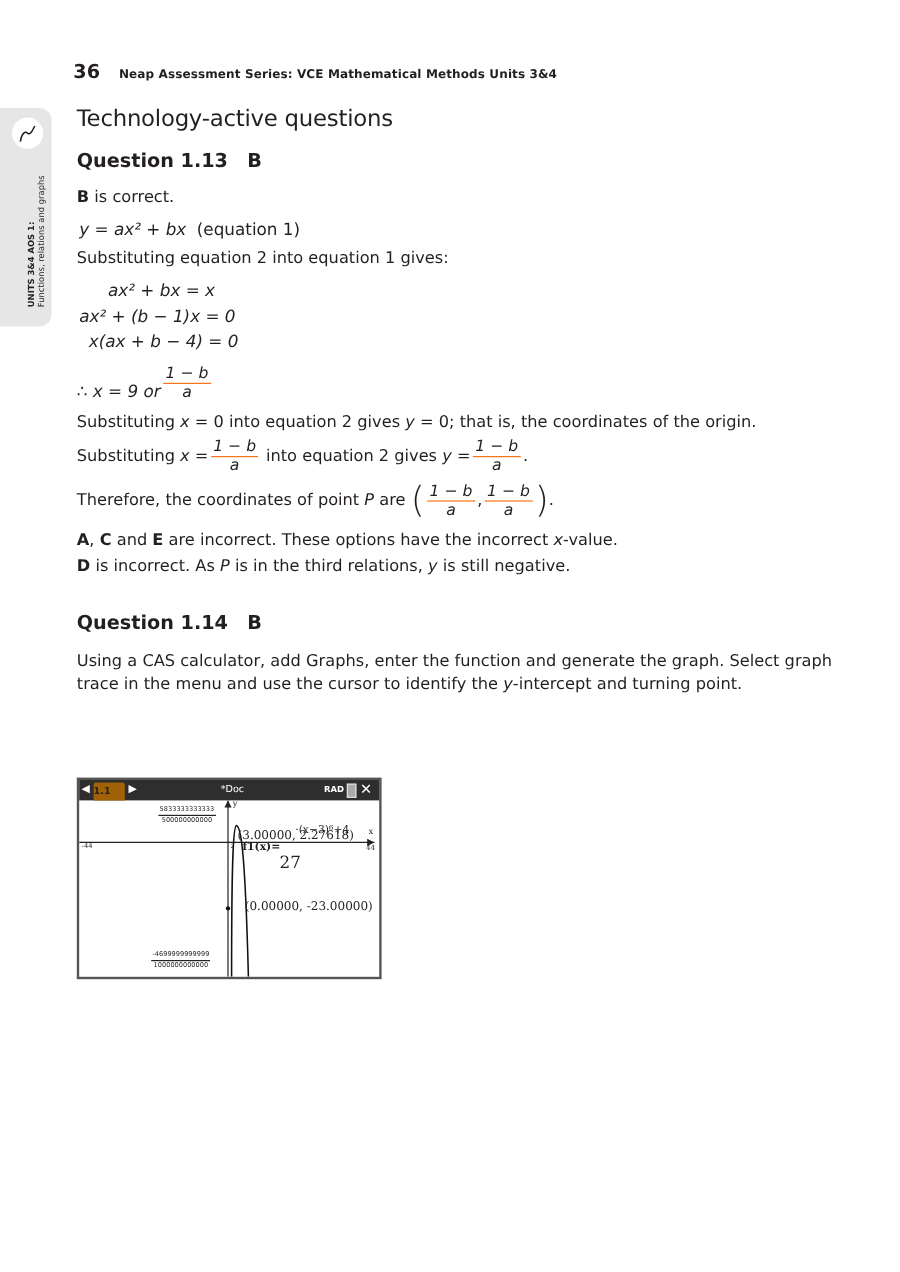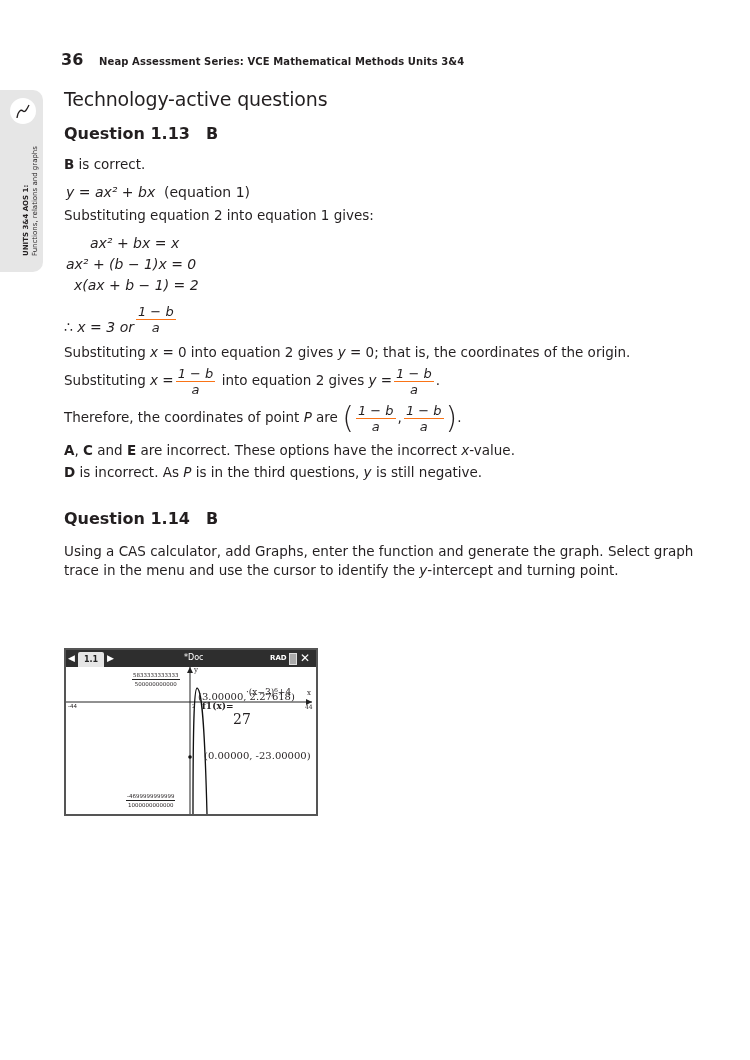--- a/index.html
+++ b/index.html
@@ -33,21 +33,21 @@
   .eqrow { display: flex; height: 21px; align-items: flex-end; font-size: 14px; }
   .eqrow .lhs { width: 98px; padding-left: 2px; }
   .frac { display: inline-flex; flex-direction: column; align-items: center; vertical-align: middle; font-size: 13px; line-height: 15px; margin: 0 2px; }
   .frac .num { border-bottom: 1px solid #f97316; padding: 0 2px; }
   .big-paren { font-size: 30px; font-weight: 200; vertical-align: middle; line-height: 30px; }
   .cas {
     position: absolute; left: 64px; top: 648px; width: 250px; height: 164px;
     border: 2px solid #555; background: #fff; font-family: "DejaVu Serif", serif;
   }
   .cas .bar { height: 17px; background: #2e2e2e; color: #fff; position: relative; font-size: 8px; font-family: "DejaVu Sans", sans-serif; }
-  .cas .tab11 { position: absolute; left: 12px; top: 2px; height: 15px; width: 26px; background: #e5e5e5; color: #222; font-weight: bold; font-size: 8px; line-height: 15px; text-align: center; border-radius: 2px 2px 0 0; }
+  .cas .tab11 { position: absolute; left: 12px; top: 2px; height: 15px; width: 26px; background: #a16207; color: #222; font-weight: bold; font-size: 8px; line-height: 15px; border-radius: 2px 2px 0 0; }
   .cas .arrowL { position: absolute; left: 2px; top: 3px; font-size: 9px; }
   .cas .arrowR { position: absolute; left: 41px; top: 3px; font-size: 9px; }
   .cas .doc { position: absolute; left: 118px; top: 3px; font-size: 8px; }
   .cas .rad { position: absolute; left: 204px; top: 4px; font-size: 7px; font-weight: bold; }
   .cas .batt { position: absolute; left: 223px; top: 3px; width: 6px; height: 10px; border: 1px solid #ddd; background: #aaa; }
   .cas .xbtn { position: absolute; left: 234px; top: 1px; font-size: 12px; }
   .cas .plot { position: relative; height: 147px; font-size: 6px; }
   .abs { position: absolute; white-space: nowrap; }
   .smfrac { display: flex; flex-direction: column; align-items: center; font-family: "DejaVu Sans", sans-serif; font-size: 5.5px; line-height: 8px; }
   .smfrac .n { border-bottom: 1px solid #222; padding: 0 1px; }
@@ -85,25 +85,25 @@
   <div class="eqrow">
     <span class="lhs it">y = ax² + bx</span>
     <span>(equation 1)</span>
   </div>
 
   <div style="height:4px"></div>
   <p>Substituting equation 2 into equation 1 gives:</p>
   <div style="height:4px"></div>
   <div class="eqrow it" style="padding-left:26px">ax² + bx = x</div>
   <div class="eqrow it" style="padding-left:2px">ax² + (b − 1)x = 0</div>
-  <div class="eqrow it" style="padding-left:10px">x(ax + b − 1) = 2</div>
+  <div class="eqrow it" style="padding-left:10px">x(ax + b − 4) = 0</div>
 
   <div style="height:6px"></div>
   <div class="eqrow" style="height:36px">
-    <span class="it">∴ x = 3 or</span>
+    <span class="it">∴ x = 9 or</span>
     <span class="frac it">
         <span class="num">1 − b</span>
         <span>a</span>
       </span>
   </div>
 
   <div style="height:6px"></div>
   <p><span>Substituting </span><span class="it">x</span><span> = 0 into equation 2 gives </span><span class="it">y</span><span> = 0; that is, the coordinates of the origin.</span></p>
 
   <p style="line-height:34px">
@@ -122,21 +122,21 @@
         <span class="num">1 − b</span>
         <span>a</span>
       </span>,<span class="frac it">
         <span class="num">1 − b</span>
         <span>a</span>
       </span><span class="big-paren">)</span><span>.</span>
   </p>
 
   <div style="height:2px"></div>
   <p><b>A</b><span>, </span><b>C</b><span> and </span><b>E</b><span> are incorrect. These options have the incorrect </span><span class="it">x</span><span>-value.</span></p>
-  <p><b>D</b><span> is incorrect. As </span><span class="it">P</span><span> is in the third questions, </span><span class="it">y</span><span> is still negative.</span></p>
+  <p><b>D</b><span> is incorrect. As </span><span class="it">P</span><span> is in the third relations, </span><span class="it">y</span><span> is still negative.</span></p>
 
   <div style="height:26px"></div>
   <h2>
     <span>Question 1.14</span><span class="ans">B</span>
   </h2>
   <div style="height:4px"></div>
   <p style="line-height:19px"><span>Using a CAS calculator, add Graphs, enter the function and generate the graph. Select graph trace in the menu and use the cursor to identify the </span><span class="it">y</span><span>-intercept and turning point.</span></p>
 </div>
 
 <div class="cas">

